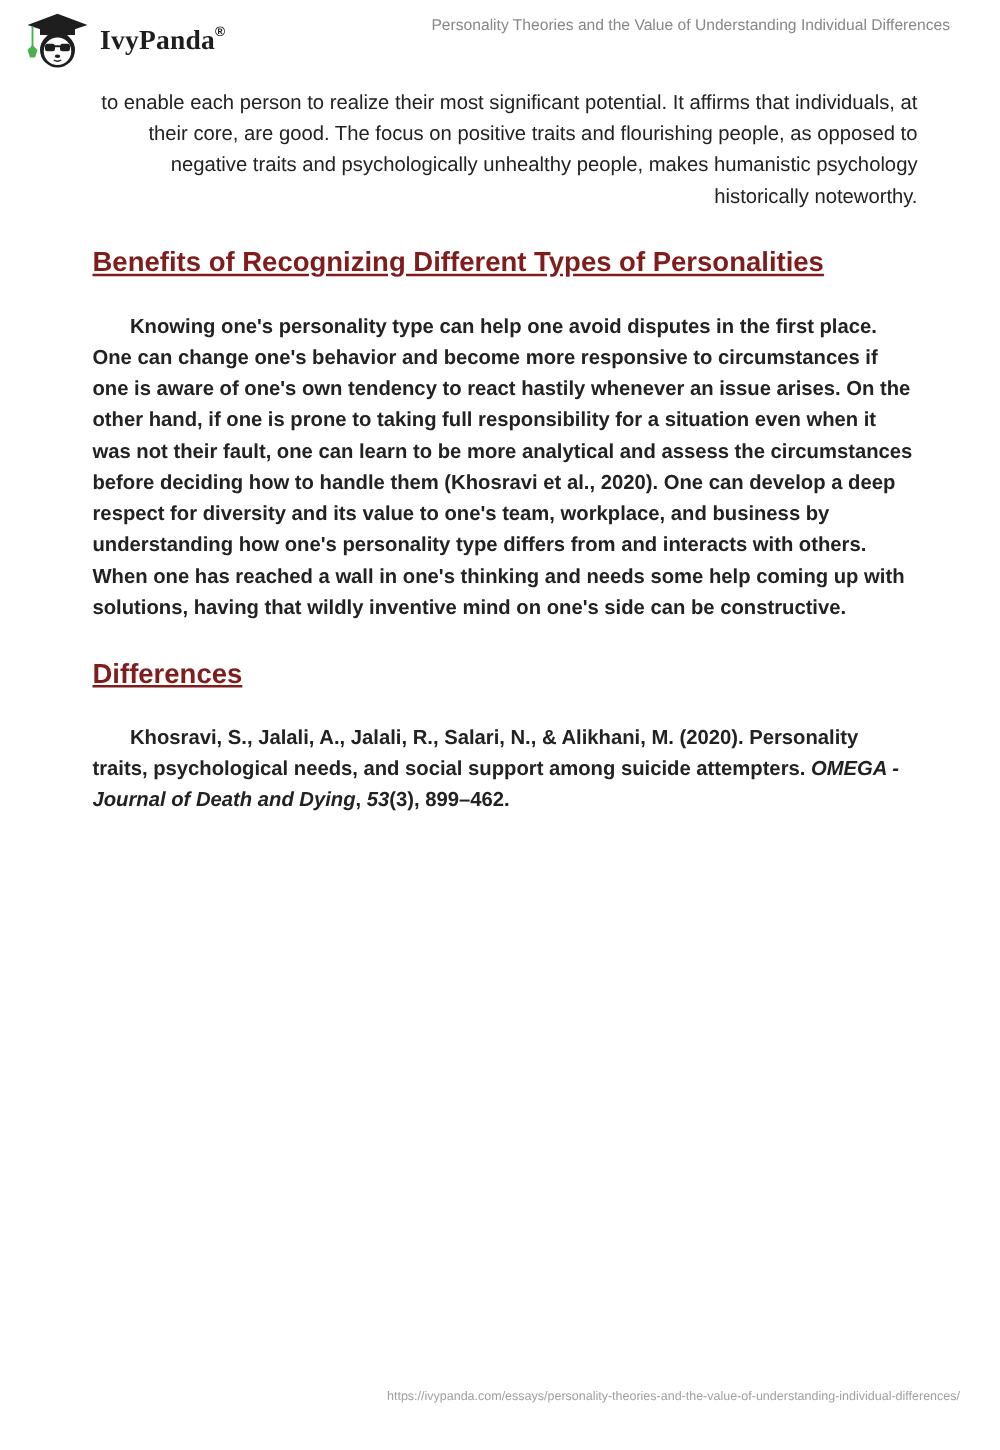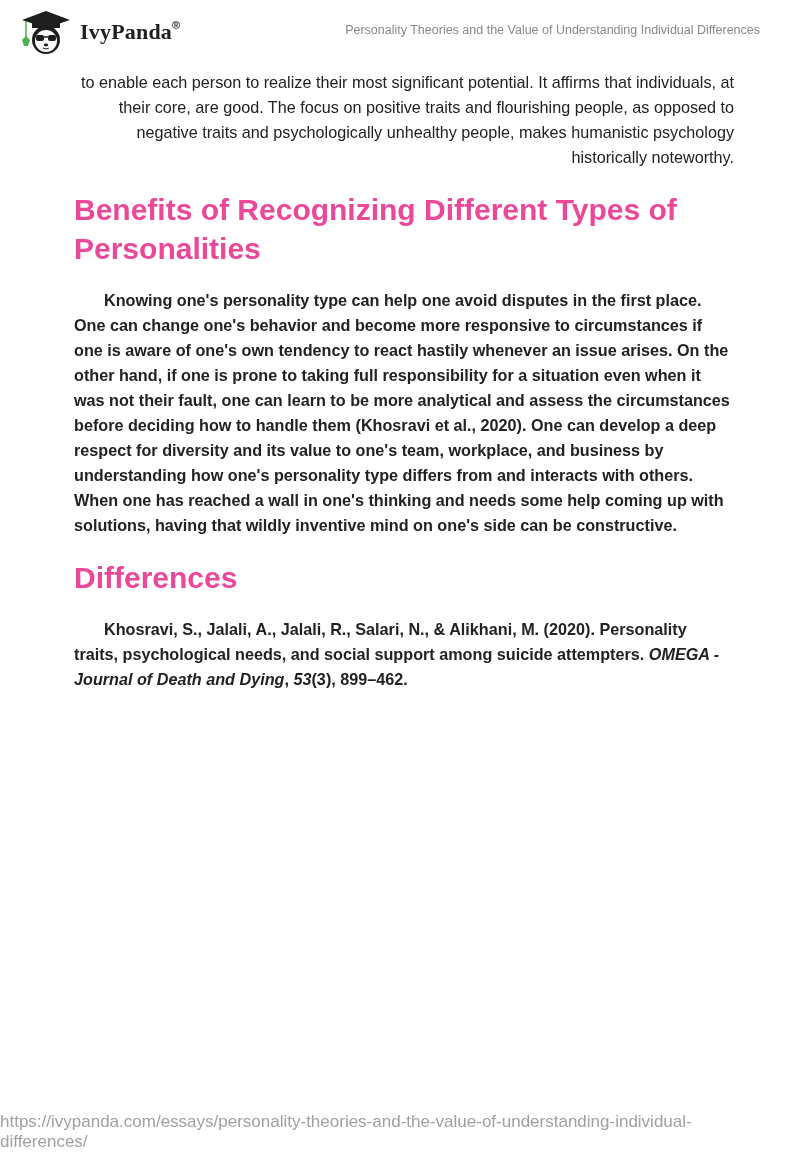--- a/index.html
+++ b/index.html
@@ -4,30 +4,30 @@
 <style>
   html, body { margin: 0; padding: 0; background: #ffffff; }
   body { width: 800px; height: 1160px; position: relative; overflow: hidden;
          font-family: "Liberation Sans", sans-serif; color: #222222; }
   .header { position: absolute; left: 0; top: 0; width: 792px; height: 62px; }
   .logo { position: absolute; left: 18px; top: 8px; display: flex; align-items: center; }
   .logo svg { display: block; }
   .brand { font-family: "Liberation Serif", serif; font-weight: bold; font-size: 22px;
            color: #1e1e1e; margin-left: 6px; letter-spacing: 0.2px; }
   .brand sup { font-size: 11px; font-family: "Liberation Sans", sans-serif; font-weight: bold; vertical-align: super; position: relative; top: -2px; }
-  .doc-title { position: absolute; right: 32px; top: 23px; font-size: 12.5px; color: #888888; }
+  .doc-title { position: absolute; right: 32px; top: 13px; font-size: 12.5px; color: #888888; }
   .content { position: absolute; left: 74px; top: 70px; width: 660px; }
   p { margin: 0; font-size: 16.2px; line-height: 25px; }
   .indent { text-indent: 30px; font-weight: bold; }
-  h2 { margin: 0; font-size: 30px; line-height: 39px; font-weight: bold; color: #ec4899; }
+  h2 { margin: 0; font-size: 22px; line-height: 39px; font-weight: bold; color: #7f1d1d; text-decoration: underline; }
   .p1 { margin-bottom: 20px; text-align: right; }
   .h-benefits { margin-bottom: 20px; }
   .p2 { margin-bottom: 20px; }
   .h-refs { margin-bottom: 20px; }
-  .footer-url { position: absolute; right: 32px; top: 1112px; font-size: 17px; color: #a0a0a0; }
+  .footer-url { position: absolute; right: 32px; top: 1112px; font-size: 10px; color: #a0a0a0; }
 </style>
 </head>
 <body>
 
 <div class="header">
   <div class="logo">
     <svg width="56" height="48" viewBox="0 0 56 48">
 
       <polygon points="4,12 28,3 52,12 28,20" fill="#1e1e1e"></polygon>
       <rect x="14" y="13" width="28" height="7" fill="#1e1e1e"></rect>

